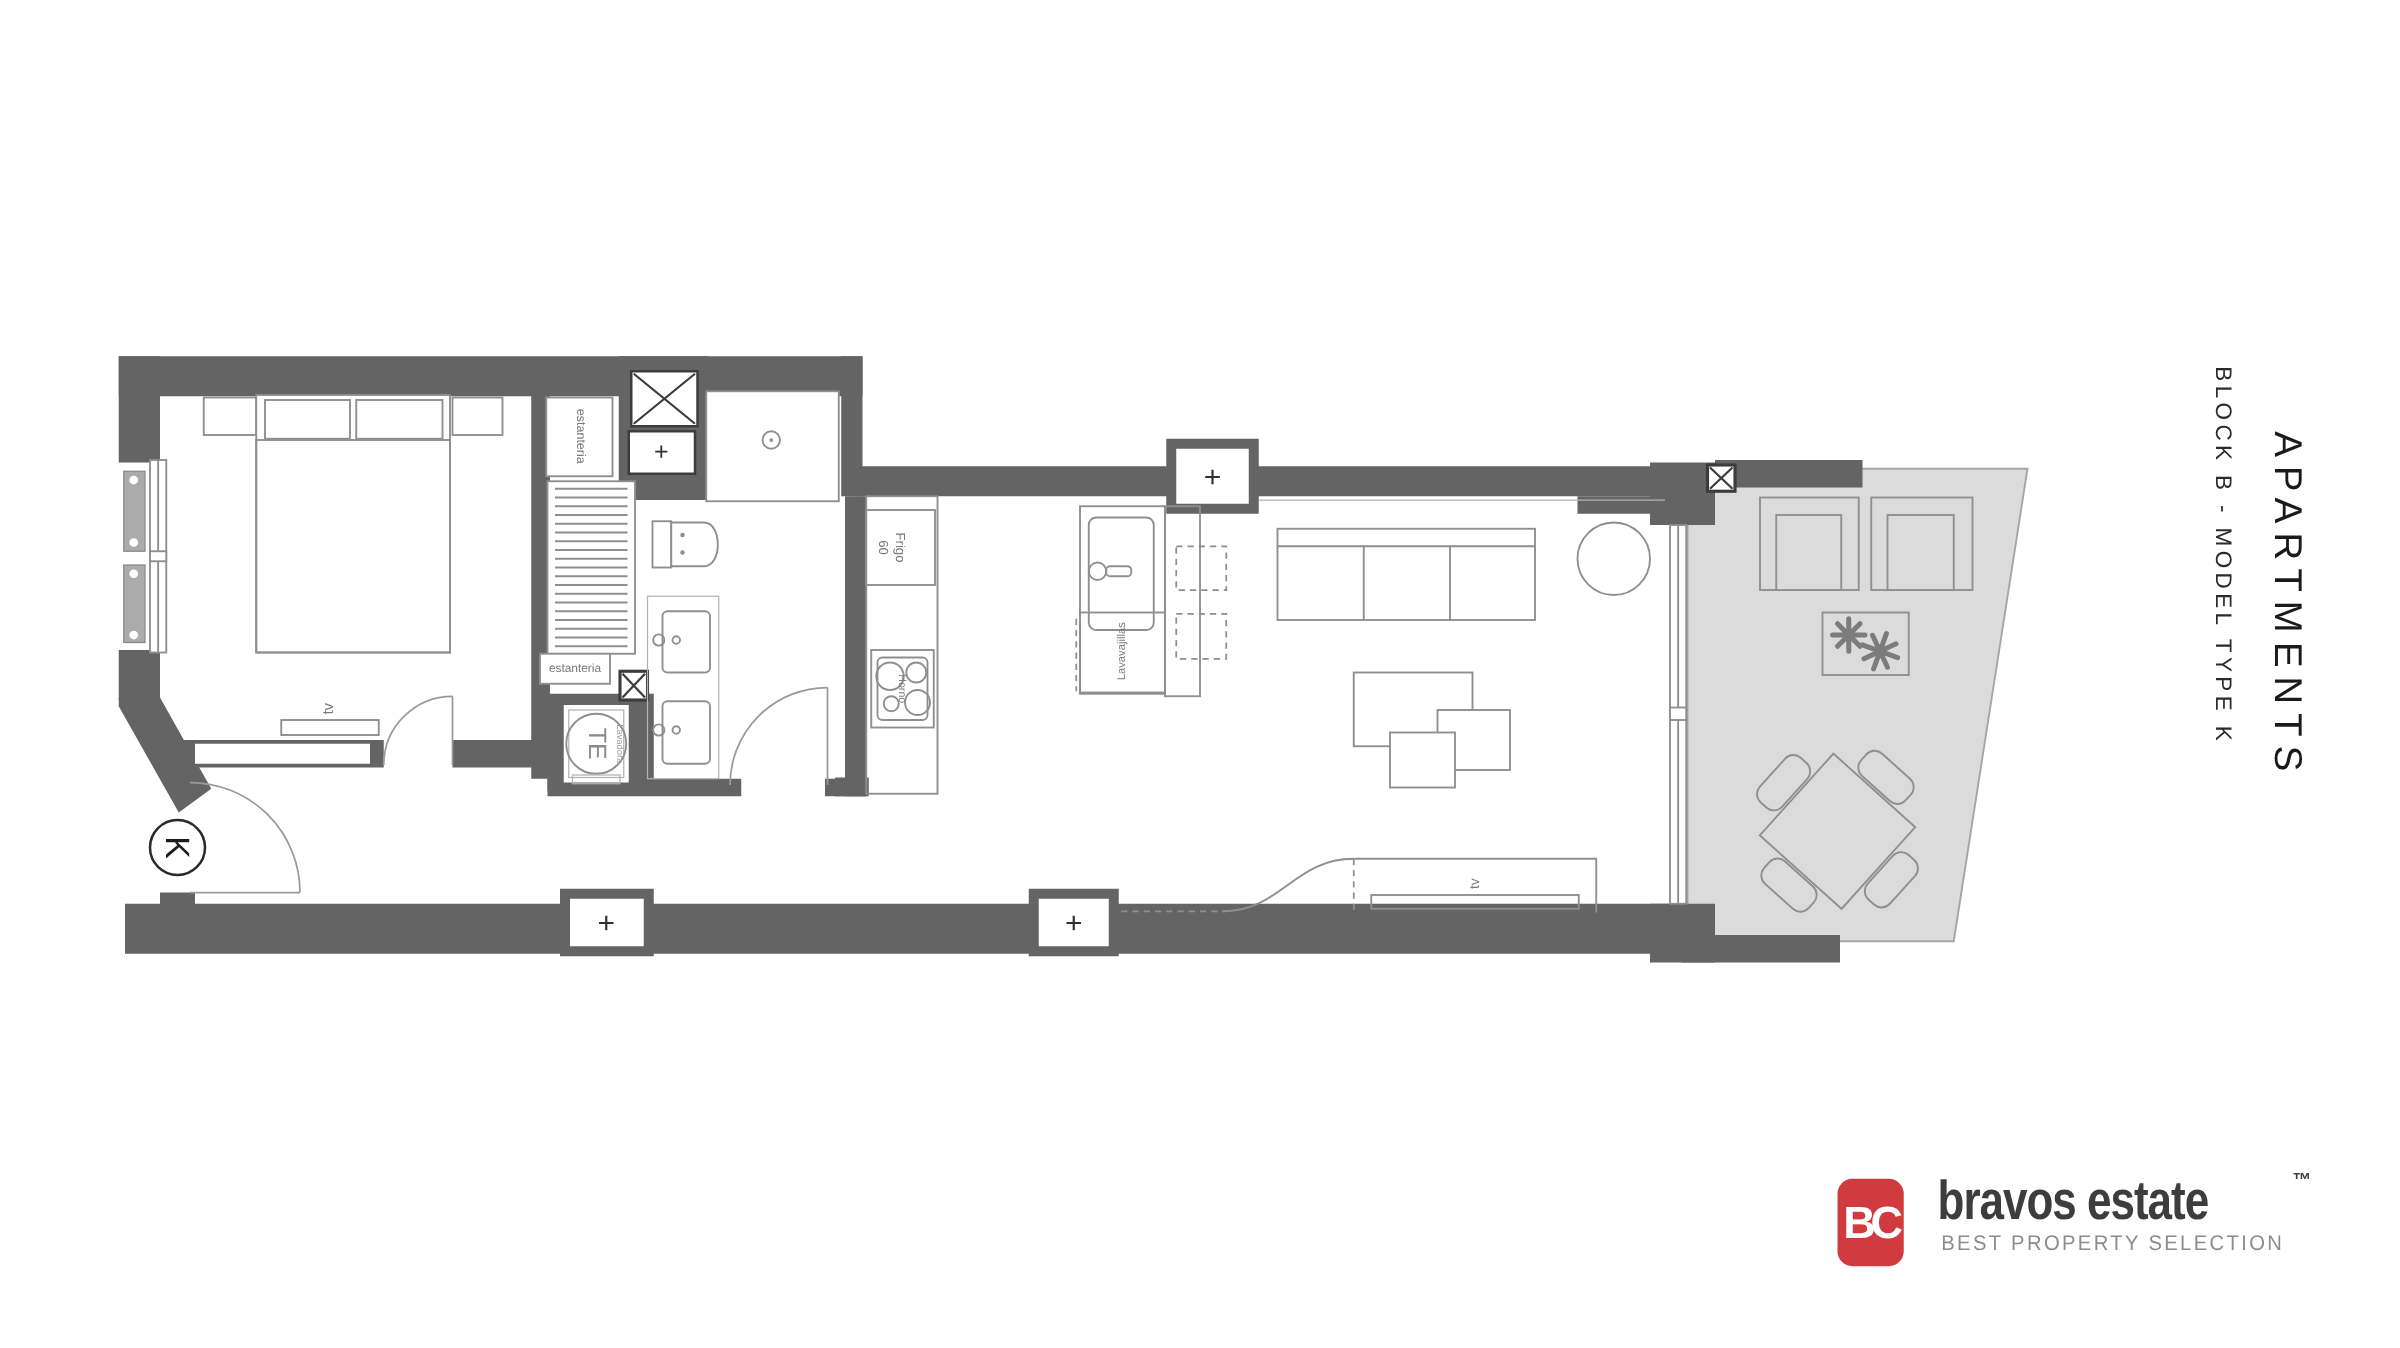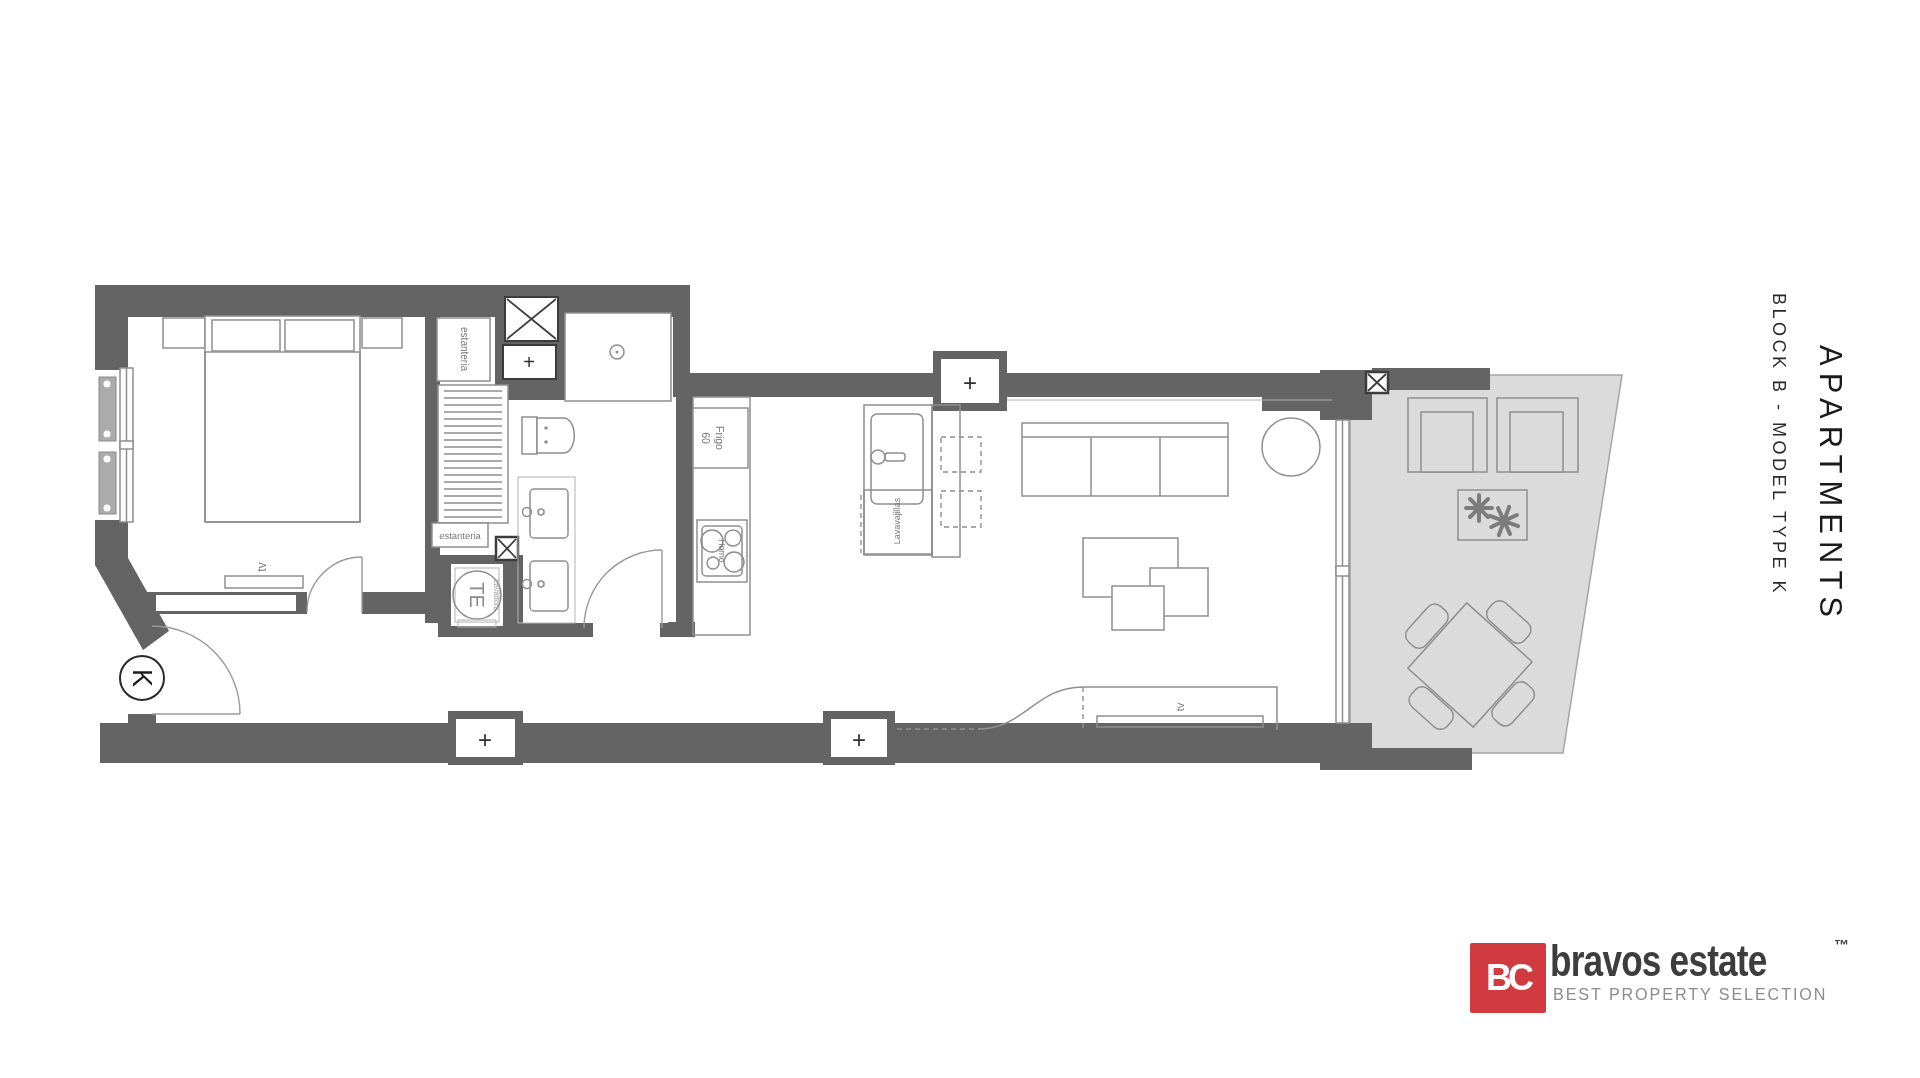--- a/index.html
+++ b/index.html
@@ -21,22 +21,22 @@
   .shutter{fill:#ababab;stroke:#8a8a8a;stroke-width:1;}
   text{font-family:"Liberation Sans","DejaVu Sans",sans-serif;}
   .lbl{fill:#7a7a7a;text-anchor:middle;dominant-baseline:central;}
   .plus{fill:#2f2f2f;text-anchor:middle;dominant-baseline:central;font-size:24px;}
   .kletter{fill:#1c1c1c;text-anchor:middle;dominant-baseline:central;font-size:27px;}
   
   .vtext{position:absolute;transform-origin:0 0;transform:rotate(90deg);white-space:nowrap;line-height:1;}
   .v-main{left:1846px;top:345px;font-size:31px;letter-spacing:7px;color:#1a1a1a;}
   .v-sub{left:1788px;top:293px;font-size:18px;letter-spacing:3.5px;color:#2a2a2a;}
   
-  .logo-box{position:absolute;left:1470px;top:943px;width:76px;height:70px;background:var(--accent,#d13b40);
-            display:flex;align-items:center;justify-content:center;border-radius:2px;}
+  .logo-box{position:absolute;left:1470px;top:943px;width:53px;height:70px;background:var(--accent,#d13b40);
+            display:flex;align-items:center;justify-content:center;border-radius:12px;}
   .logo-bc{color:#fff;font-weight:bold;font-size:36px;letter-spacing:-4px;}
   .logo-name{position:absolute;left:1550px;top:936px;font-size:44px;font-weight:bold;color:#3d3d3d;
              letter-spacing:-1px;transform:scaleX(0.80);transform-origin:0 0;white-space:nowrap;}
   .logo-tm{position:absolute;left:1834px;top:936px;font-size:15px;font-weight:bold;color:#3d3d3d;}
   .logo-tagline{position:absolute;left:1553px;top:985px;font-size:17px;letter-spacing:2px;color:#8c8c8c;
                 transform:scaleX(0.95);transform-origin:0 0;white-space:nowrap;}
 </style>
 </head>
 <body>
 

